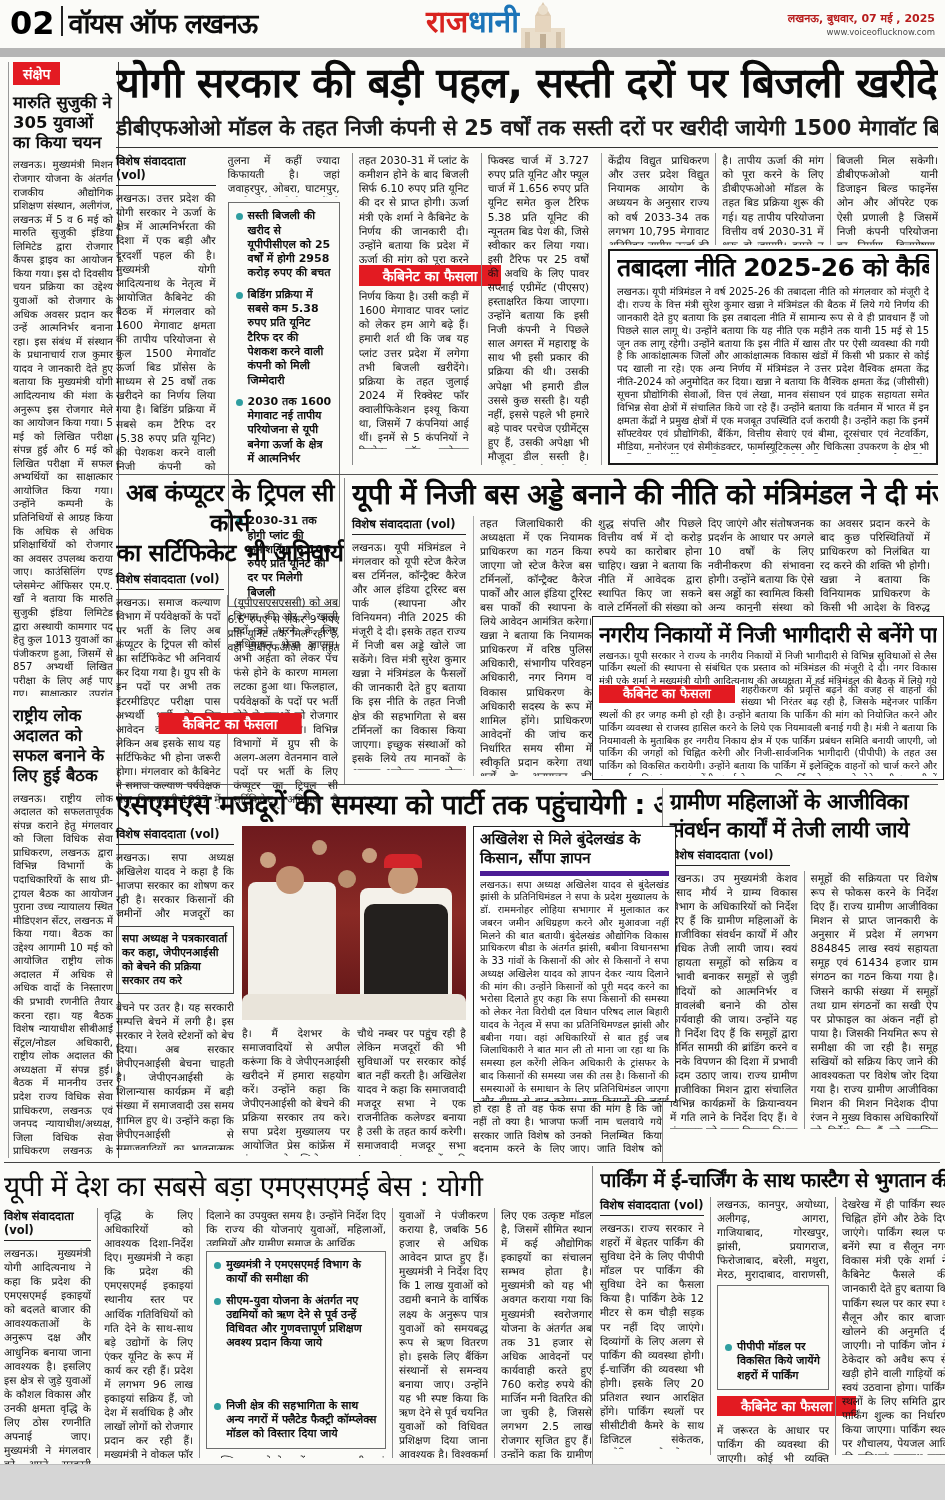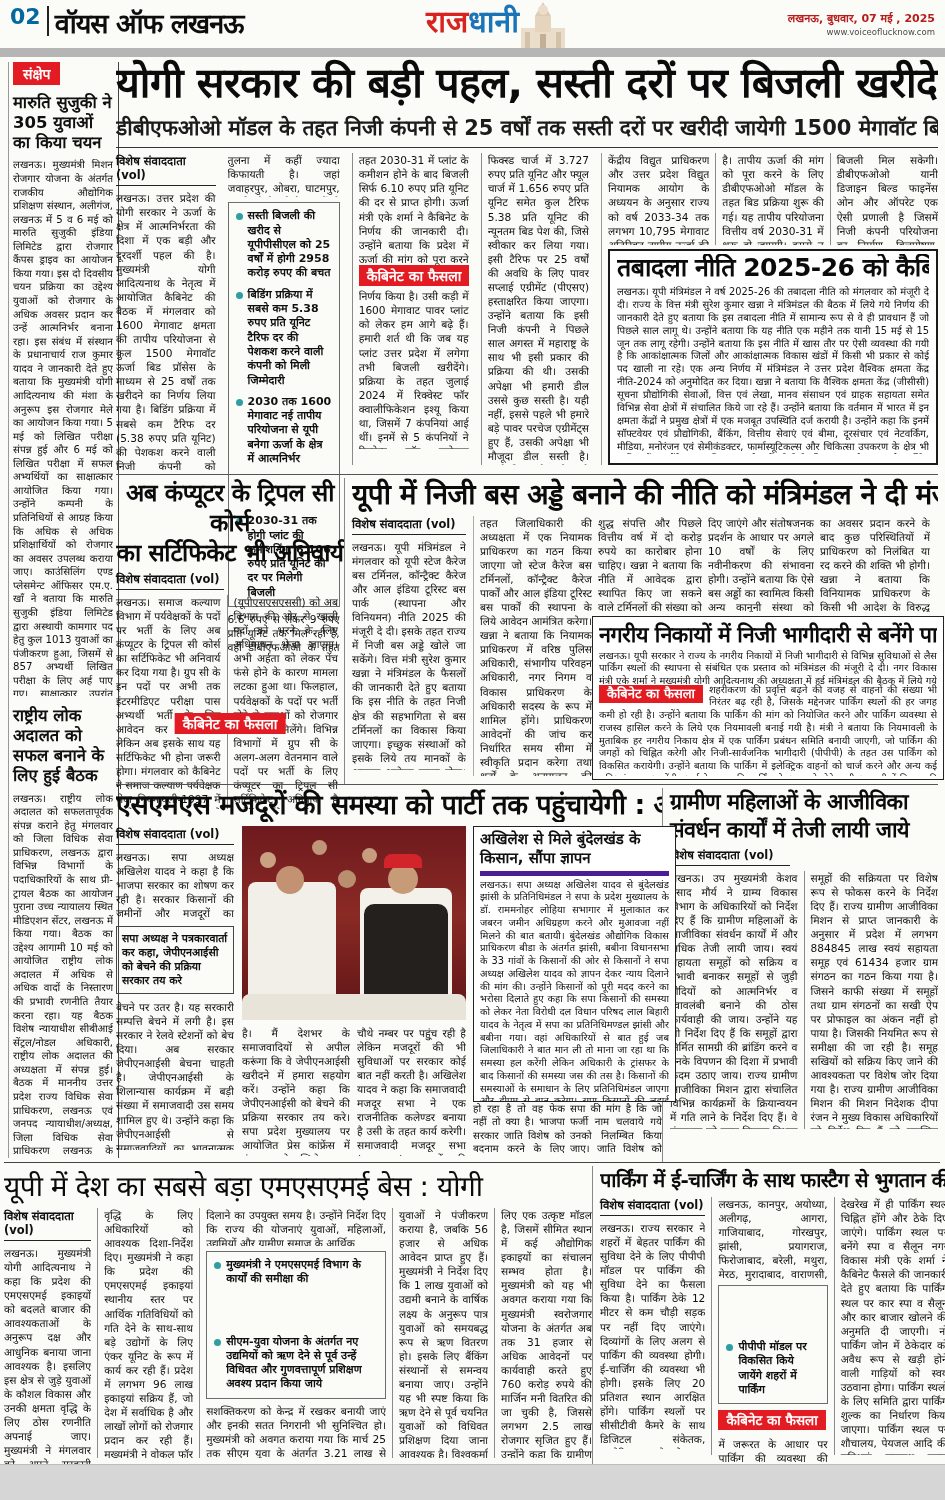--- a/index.html
+++ b/index.html
@@ -1,35 +1,35 @@
 <!DOCTYPE html>
 <html><head>
 <meta charset="utf-8">
 <style>
   html,body{margin:0;padding:0;}
   body{width:945px;height:1500px;background:#fdfdfb;color:#101010;
        font-family:"DejaVu Sans","Liberation Sans",sans-serif;overflow:hidden;}
   #page{position:relative;width:945px;height:1500px;background:#fbfbf8;}
   
   .hdr{position:absolute;top:4px;left:10px;right:10px;height:42px;}
-  .pgno{font-size:22px;font-weight:800;color:#0369a1;display:inline-block;vertical-align:top;}
+  .pgno{font-size:32px;font-weight:800;color:#000000;display:inline-block;vertical-align:top;}
   .hdr-sep{display:inline-block;width:2px;height:30px;background:#222;margin:2px 6px 0 6px;vertical-align:top;}
   .paper{font-size:27px;font-weight:800;color:#0d0d0d;display:inline-block;vertical-align:top;letter-spacing:-1px;}
   .logo{position:absolute;left:50%;top:0;transform:translateX(-50%);text-align:center;width:220px;}
   .logo-word{font-size:30px;font-weight:800;line-height:36px;margin-top:14px;}
   .logo-r{color:#d8231f;} .logo-b{color:#1b74b8;}
   .logo-bldg{position:absolute;left:150px;top:-2px;opacity:.85;}
   .hdr-right{position:absolute;right:0;top:6px;text-align:right;}
   .dateline{font-size:11px;font-weight:700;color:#b71c1c;}
   .website{font-size:8.5px;color:#4a4a4a;margin-top:2px;}
   .grayrule{position:absolute;top:48px;left:0;width:945px;height:9px;background:#b5b5b5;}
   
   .col{font-size:10.6px;line-height:1.33;text-align:justify;overflow:hidden;word-break:break-word;}
   .byline{font-size:11.5px;font-weight:700;border-bottom:1.5px solid #222;padding-bottom:3px;margin-bottom:5px;}
-  .redlabel{background:#e31b22;color:#fff;font-weight:800;font-size:14px;padding:1px 8px;display:inline-block;white-space:nowrap;}
+  .redlabel{background:#e31b22;color:#fff;font-weight:800;font-size:14px;padding:1px 24px;display:inline-block;white-space:nowrap;}
   .bbx{border:1px solid #6d6d6d;padding:6px 7px;margin:5px 0;}
   .bbx ul{margin:0;padding:0;list-style:none;}
   .bbx li{font-size:11px;font-weight:700;line-height:1.3;margin:0 0 7px 12px;position:relative;text-align:left;}
   .bbx li:last-child{margin-bottom:0;margin-top:48px;}
   .bbx li::before{content:"";position:absolute;left:-12px;top:4px;width:7px;height:7px;border-radius:50%;background:#2f9ea0;}
   .vline{border-left:1px solid #8a8a8a;}
   .hdline{font-weight:800;color:#0b0b0b;letter-spacing:-.5px;}
   
   .rail{position:absolute;left:8px;top:62px;width:100px;height:1096px;border-right:1.5px solid #444;border-left:1px solid #999;padding:0 5px 0 4px;display:flex;flex-direction:column;overflow:hidden;}
   .brief-tag{background:#e31b22;color:#fff;font-weight:800;font-size:14px;padding:2px 10px;display:inline-block;align-self:flex-start;margin-bottom:6px;}
@@ -282,20 +282,21 @@
           <div class="byline">विशेष संवाददाता (vol)</div>
           <div class="col" style="height:220px;">लखनऊ। मुख्यमंत्री योगी आदित्यनाथ ने कहा कि प्रदेश की एमएसएमई इकाइयों को बदलते बाजार की आवश्यकताओं के अनुरूप दक्ष और आधुनिक बनाया जाना आवश्यक है। इसलिए इस क्षेत्र से जुड़े युवाओं के कौशल विकास और उनकी क्षमता वृद्धि के लिए ठोस रणनीति अपनाई जाए। मुख्यमंत्री ने मंगलवार को अपने सरकारी आवास पर एमएसएमई विभाग के कार्यों की समीक्षा करते हुए क्षमता</div>
         </div>
         <div class="mc mc2 col vline" style="padding-left:6px;">वृद्धि के लिए अधिकारियों को आवश्यक दिशा-निर्देश दिए। मुख्यमंत्री ने कहा कि प्रदेश की एमएसएमई इकाइयां स्थानीय स्तर पर आर्थिक गतिविधियों को गति देने के साथ-साथ बड़े उद्योगों के लिए एंकर यूनिट के रूप में कार्य कर रही हैं। प्रदेश में लगभग 96 लाख इकाइयां सक्रिय हैं, जो देश में सर्वाधिक है और लाखों लोगों को रोजगार प्रदान कर रही हैं। मुख्यमंत्री ने वोकल फॉर लोकल और लोकल टू ग्लोबल की संकल्पना को साकार करने और एमएसएमई सेक्टर को और सशक्त बनाए जाने पर बल दिया।</div>
         <div class="mc mwrap vline" style="padding-left:6px;">
           <div class="col topt">दिलाने का उपयुक्त समय है। उन्होंने निर्देश दिए कि राज्य की योजनाएं युवाओं, महिलाओं, उद्यमियों और ग्रामीण समाज के आर्थिक</div>
           <div class="bbx">
             <ul>
               <li>मुख्यमंत्री ने एमएसएमई विभाग के कार्यों की समीक्षा की</li>
               <li>सीएम-युवा योजना के अंतर्गत नए उद्यमियों को ऋण देने से पूर्व उन्हें विधिवत और गुणवत्तापूर्ण प्रशिक्षण अवश्य प्रदान किया जाये</li>
+              <li>निजी क्षेत्र की सहभागिता के साथ अन्य नगरों में फ्लैटेड फैक्ट्री कॉम्प्लेक्स मॉडल को विस्तार दिया जाये</li>
             </ul>
           </div>
           <div class="col bott">सशक्तिकरण को केन्द्र में रखकर बनायी जाएं और इनकी सतत निगरानी भी सुनिश्चित हो। मुख्यमंत्री को अवगत कराया गया कि मार्च 25 तक सीएम युवा के अंतर्गत 3.21 लाख से अधिक</div>
         </div>
         <div class="mc mc5 col vline" style="padding-left:6px;">युवाओं ने पंजीकरण कराया है, जबकि 56 हजार से अधिक आवेदन प्राप्त हुए हैं। मुख्यमंत्री ने निर्देश दिए कि 1 लाख युवाओं को उद्यमी बनाने के वार्षिक लक्ष्य के अनुरूप पात्र युवाओं को समयबद्ध रूप से ऋण वितरण हो। इसके लिए बैंकिंग संस्थानों से समन्वय बनाया जाए। उन्होंने यह भी स्पष्ट किया कि ऋण देने से पूर्व चयनित युवाओं को विधिवत प्रशिक्षण दिया जाना आवश्यक है। विश्वकर्मा श्रम सम्मान योजना के सम्बन्ध में मुख्यमंत्री को बताया गया कि वर्ष 2018-19 में जहां 7,600 परम्परागत कारीगरों को प्रशिक्षित कर टूलकिट वितरित किए गए, वहीं वित्तीय वर्ष 2023-24 में यह संख्या बढ़कर 75,000 से अधिक हो गई। मुख्यमंत्री ने योजना की कवरेज और बढ़ाने, प्रशिक्षण की गुणवत्ता बनाए रखने तथा टूलकिट की उपयोगिता बढ़ाए जाने के निर्देश दिए। मुख्यमंत्री ने कहा कि फ्लैटेड फैक्ट्री कॉम्प्लेक्स एमएसएमई इकाइयों के</div>
         <div class="mc mc6 col vline" style="padding-left:6px;">लिए एक उत्कृष्ट मॉडल है, जिसमें सीमित स्थान में कई औद्योगिक इकाइयों का संचालन सम्भव होता है। मुख्यमंत्री को यह भी अवगत कराया गया कि मुख्यमंत्री स्वरोजगार योजना के अंतर्गत अब तक 31 हजार से अधिक आवेदनों पर कार्यवाही करते हुए 760 करोड़ रुपये की मार्जिन मनी वितरित की जा चुकी है, जिससे लगभग 2.5 लाख रोजगार सृजित हुए हैं। उन्होंने कहा कि ग्रामीण एवं पिछड़े क्षेत्रों के युवाओं तक इन योजनाओं की पहुंच और अधिक व्यापक होनी चाहिए। मुख्यमंत्री ने ओडीओपी योजना की समीक्षा करते हुए कहा कि यह योजना प्रदेश की पारम्परिक शिल्पकला और लघु उद्योगों के पुनर्जीवन का आधार बनी है। वर्ष 2018 से अब तक 635 करोड़ रुपये की मार्जिन मनी वितरित की जा चुकी है और लाखों लाभार्थियों को प्रशिक्षण, विपणन, डिजाइन और अन्य तकनीकी सहायता दी गई है।</div>
       </div>
     </div>
     <div class="fast">
       <h2 class="hdline">पार्किंग में ई-चार्जिंग के साथ फास्टैग से भुगतान की सुविधा</h2>

